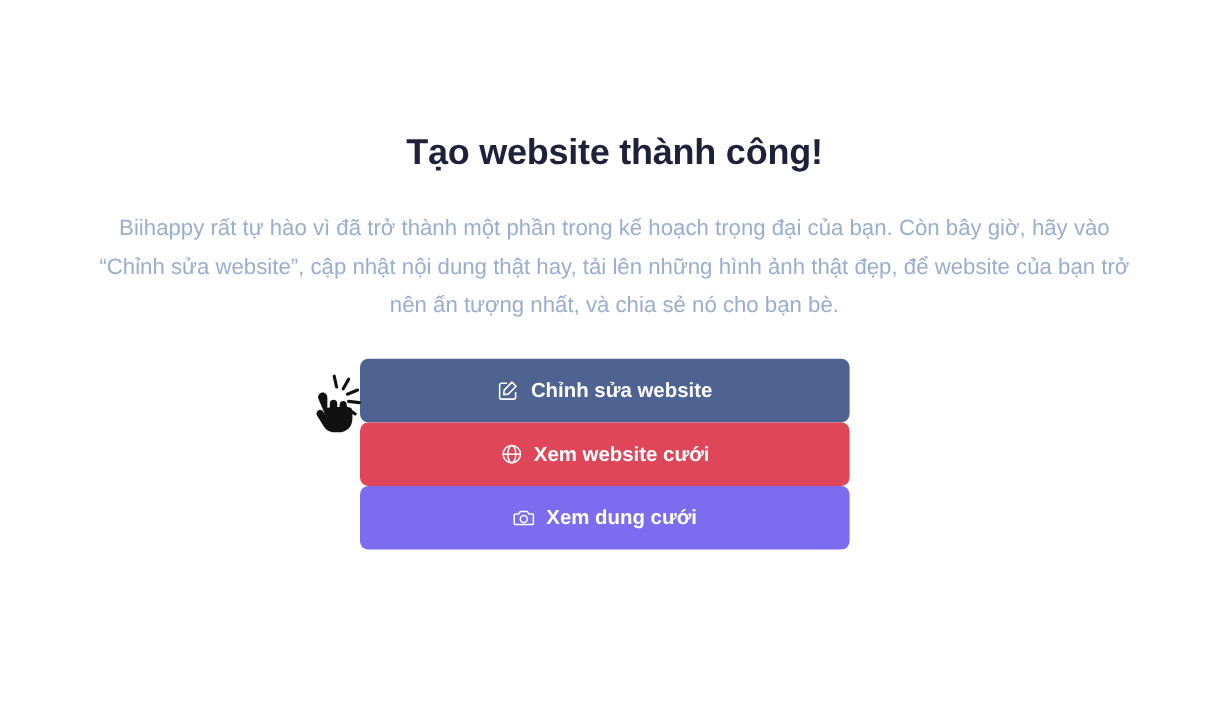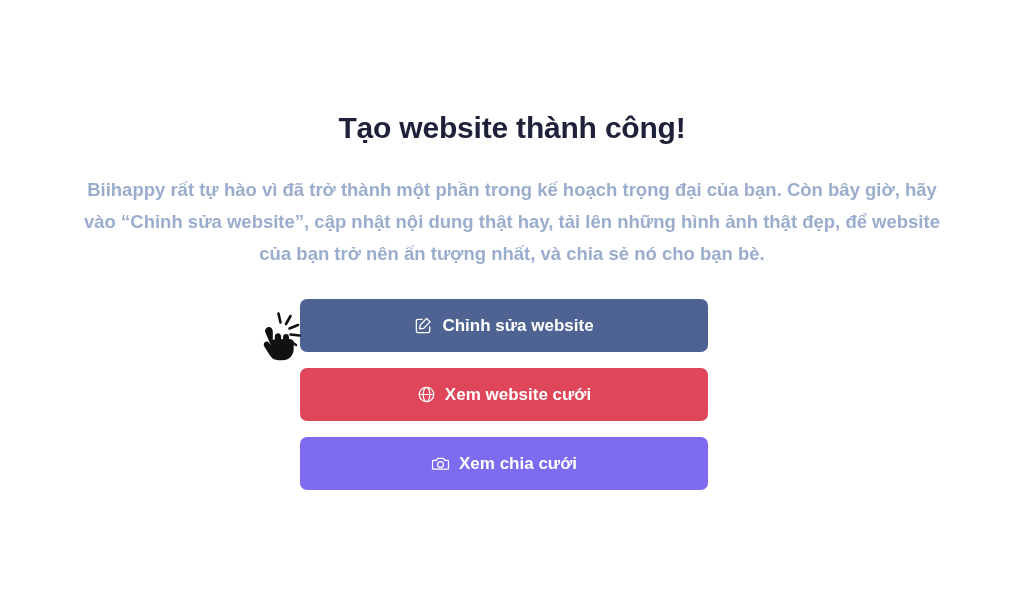--- a/index.html
+++ b/index.html
@@ -42,31 +42,30 @@
   .intro-paragraph {
     position: absolute;
     top: 174px;
     left: 72px;
     width: 880px;
     margin: 0;
     text-align: center;
     font-size: 18.5px;
     line-height: 32px;
     color: #9badcd;
-    font-weight: bold;
+    font-weight: normal;
   }
 
   .actions {
     position: absolute;
     top: 299px;
     left: 300px;
     width: 408px;
     display: flex;
     flex-direction: column;
-    gap: 16px;
   }
 
   .action-button {
     box-sizing: border-box;
     width: 408px;
     height: 53px;
     border: none;
     border-radius: 7px;
     display: flex;
     align-items: center;
@@ -137,21 +136,21 @@
       <span class="btn-label">Xem website cưới</span>
     </button>
 
     <button class="action-button btn-album">
       <span class="btn-icon">
         <svg width="19" height="19" viewBox="0 0 20 20" fill="none" stroke="#ffffff" stroke-width="1.3" stroke-linecap="round" stroke-linejoin="round">
           <path d="M2.6 6.6h2.9l1.5-2.1h6l1.5 2.1h2.9a1 1 0 0 1 1 1v7.3a1 1 0 0 1-1 1H2.6a1 1 0 0 1-1-1V7.6a1 1 0 0 1 1-1z"></path>
           <circle cx="10" cy="11.1" r="3.1"></circle>
         </svg>
       </span>
-      <span class="btn-label">Xem chia cưới</span>
+      <span class="btn-label">Xem dung cưới</span>
     </button>
 
   </div>
 
   <div class="click-cursor">
     <svg width="52" height="62" viewBox="0 0 52 62">
       <g stroke="#111111" stroke-width="2.6" stroke-linecap="round">
         <line x1="28.5" y1="16.5" x2="26.5" y2="7.5"></line>
         <line x1="34.0" y1="18.0" x2="38.5" y2="10.0"></line>
         <line x1="37.5" y1="22.5" x2="46.0" y2="19.0"></line>

